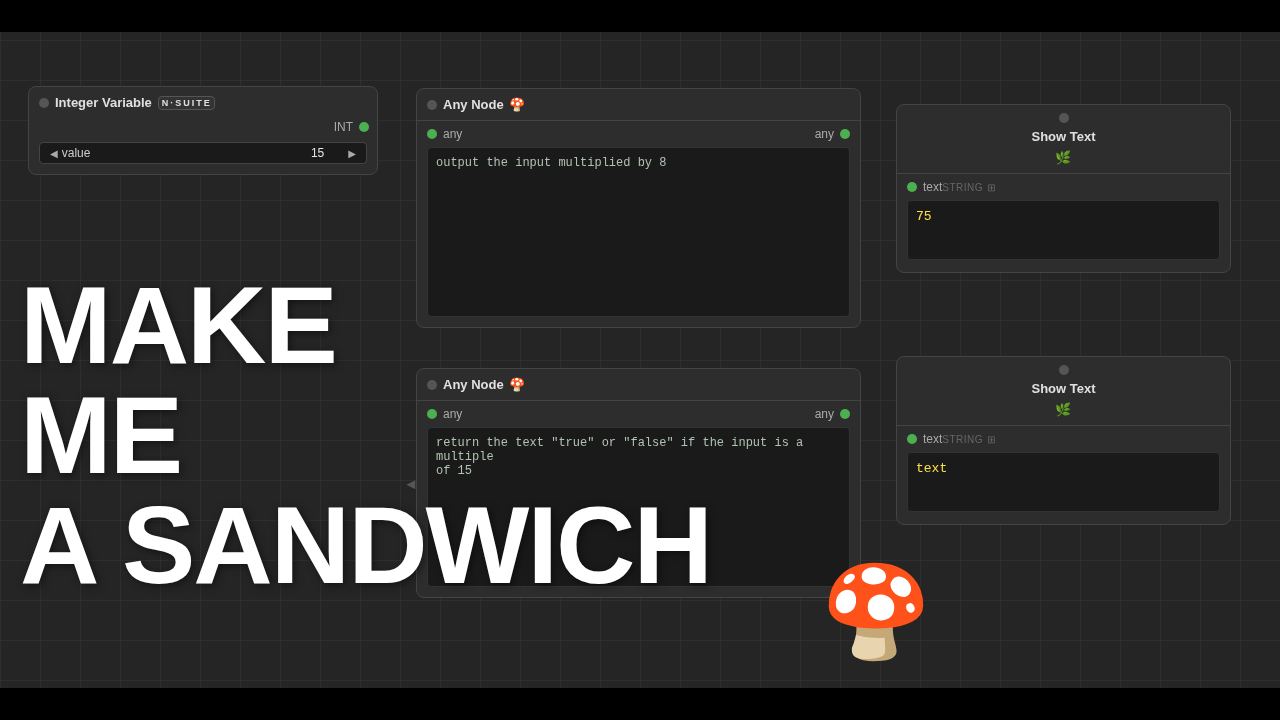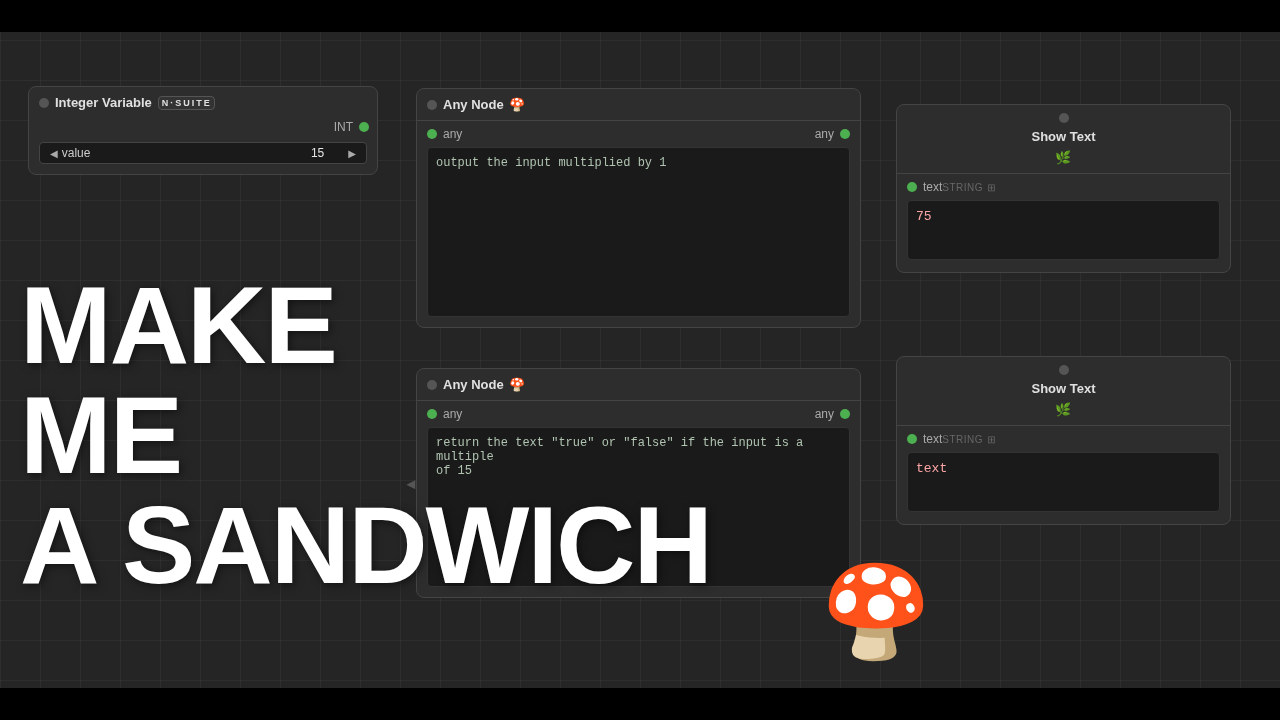--- a/index.html
+++ b/index.html
@@ -237,21 +237,21 @@
     }
 
     .show-output-box {
       margin: 0 10px 12px;
       background: #1a1a1a;
       border: 1px solid #333;
       border-radius: 4px;
       padding: 8px;
       font-family: 'Courier New', monospace;
       font-size: 13px;
-      color: #fca5a5;
+      color: #fde047;
       min-height: 60px;
     }
 
     
     .wires-svg {
       position: absolute;
       inset: 0;
       pointer-events: none;
       z-index: 4;
     }
@@ -352,21 +352,21 @@
   <div class="node-port-row">
     <div style="display:flex;align-items:center;gap:6px;">
       <div class="port-dot green"></div>
       <span class="port-label">any</span>
     </div>
     <div style="display:flex;align-items:center;gap:6px;">
       <span class="port-label">any</span>
       <div class="port-dot green"></div>
     </div>
   </div>
-  <div class="node-textarea">output the input multiplied by 1</div>
+  <div class="node-textarea">output the input multiplied by 8</div>
 </div>
 
 <div class="node node-any node-any-bottom">
   <div class="node-header">
     <div class="node-dot"></div>
     <span>Any Node</span>
     <span>🍄</span>
     <span class="left-arrow">◂</span>
   </div>
   <div class="node-port-row">

